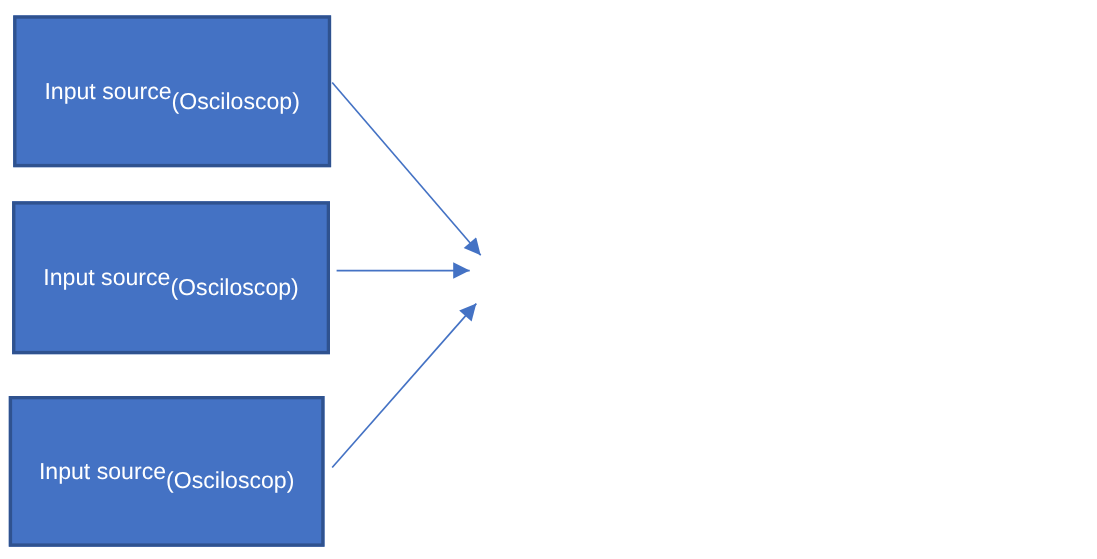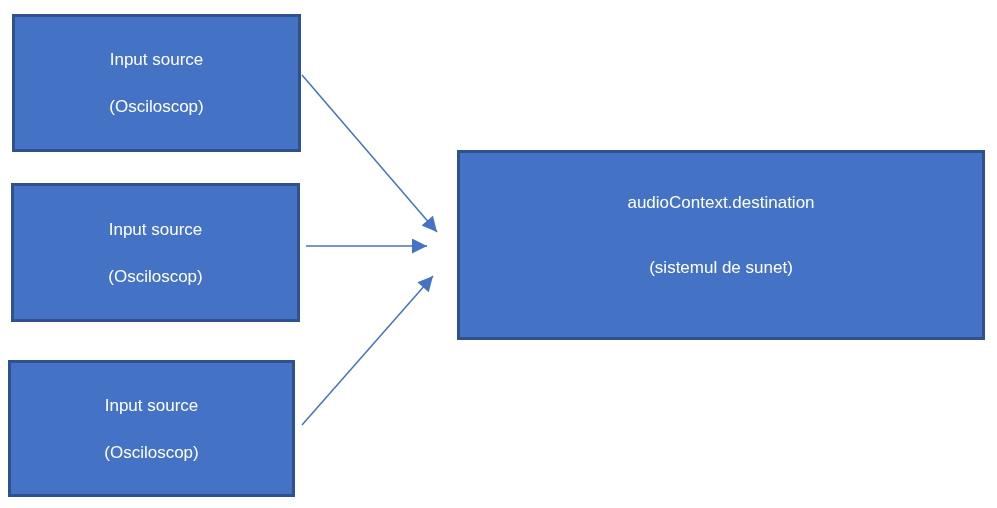--- a/index.html
+++ b/index.html
@@ -23,25 +23,24 @@
     height: 508px;
     pointer-events: none;
   }
   .node {
     position: absolute;
     box-sizing: border-box;
     background: var(--node-fill, #4472C4);
     border: 3px solid var(--node-border, #2F528F);
     color: var(--text, #ffffff);
     display: flex;
-    flex-direction: column;
     align-items: center;
     justify-content: center;
     text-align: center;
-    font-size: 17px;
+    font-size: 21px;
     line-height: 29px;
   }
   .node .line2 {
     margin-top: 18px;
   }
   .node-input1 { left: 12px;  top: 14px;  width: 289px; height: 138px; }
   .node-input2 { left: 11px;  top: 183px; width: 289px; height: 139px; }
   .node-input3 { left: 8px;   top: 360px; width: 287px; height: 137px; }
   .node-destination {
     left: 457px; top: 150px; width: 528px; height: 190px;
@@ -73,18 +72,14 @@
   <div class="node node-input2">
     <div class="line1">Input source</div>
     <div class="line2">(Osciloscop)</div>
   </div>
 
   <div class="node node-input3">
     <div class="line1">Input source</div>
     <div class="line2">(Osciloscop)</div>
   </div>
 
-  <div class="node node-destination">
-    <div class="line1">audioContext.destination</div>
-    <div class="line2">(sistemul de sunet)</div>
-  </div>
 
 </div>
 
 </body></html>

